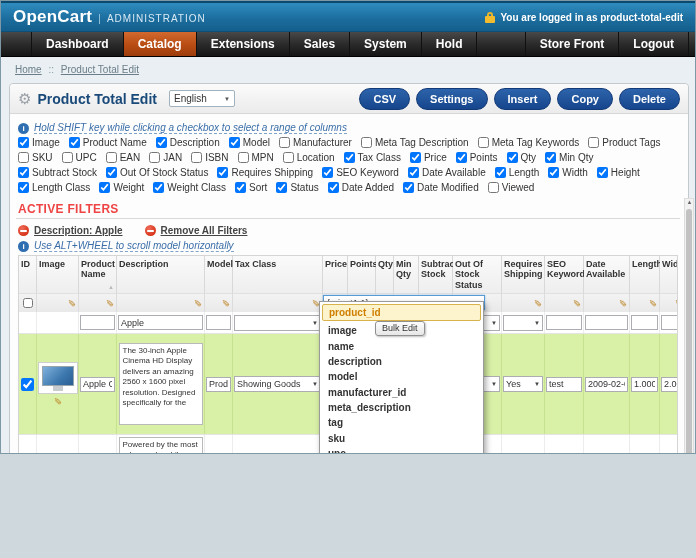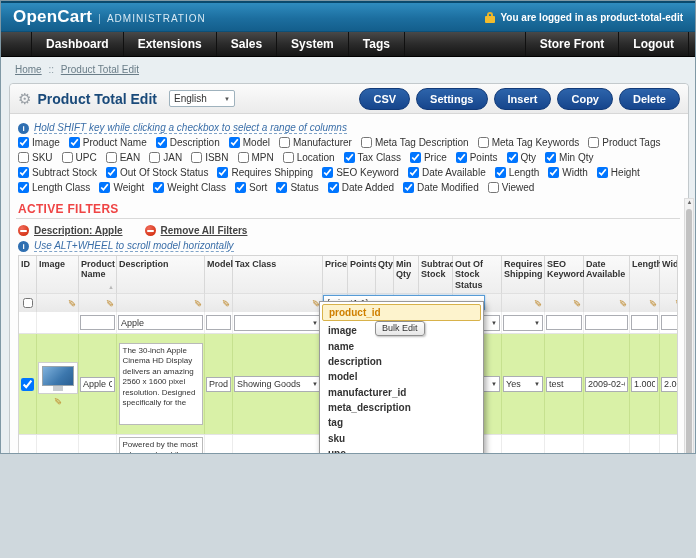--- a/index.html
+++ b/index.html
@@ -146,24 +146,25 @@
           <span class="shackle"></span>
           <span class="lockbody"></span>
         </span>
       <span>You are logged in as product-total-edit</span>
     </div>
   </header>
 
   <nav class="mainnav">
     <div class="nav-left" id="nav-left">
         <div class="nav-item">Dashboard</div>
+        <div class="nav-item active">Catalog</div>
         <div class="nav-item">Extensions</div>
         <div class="nav-item">Sales</div>
         <div class="nav-item">System</div>
-        <div class="nav-item">Tags</div>
+        <div class="nav-item">Hold</div>
       </div>
     <div class="nav-right" id="nav-right">
         <div class="nav-item">Store Front</div>
         <div class="nav-item">Logout</div>
       </div>
   </nav>
 
   <div class="breadcrumb">
     <a>Home</a>
     <span class="bc-sep">::</span>

